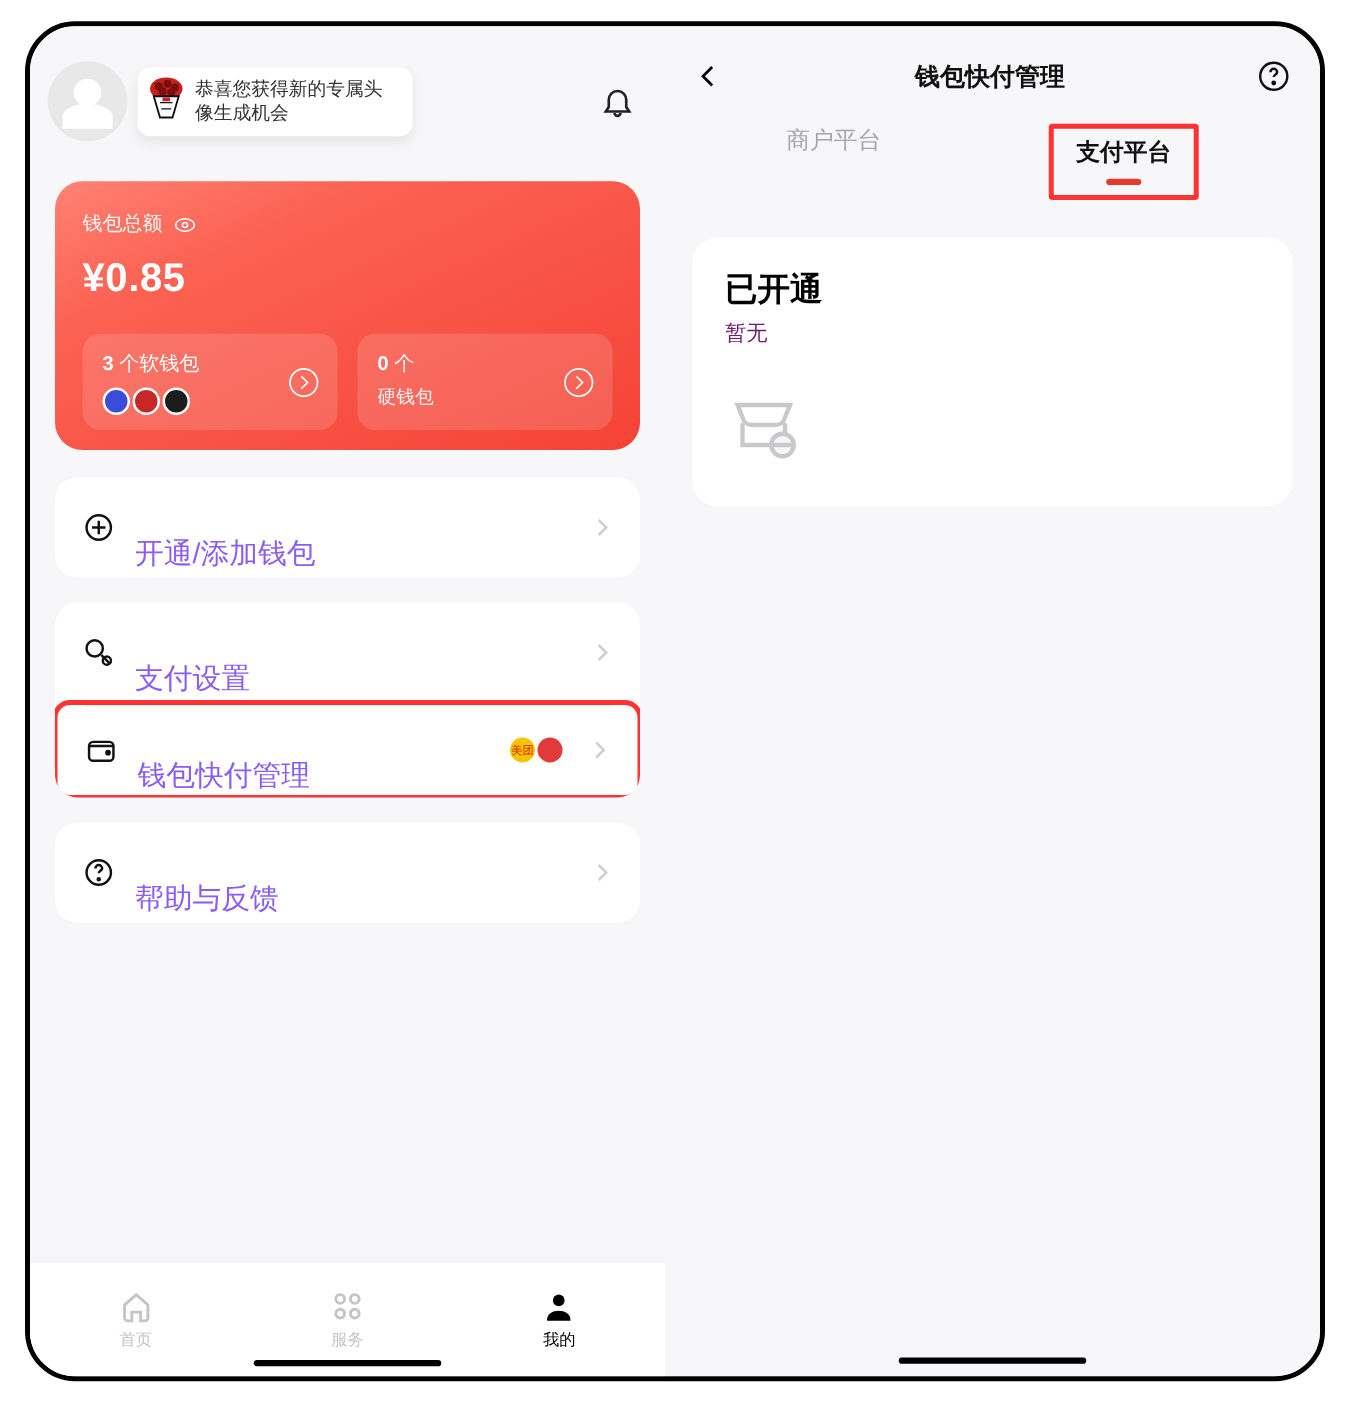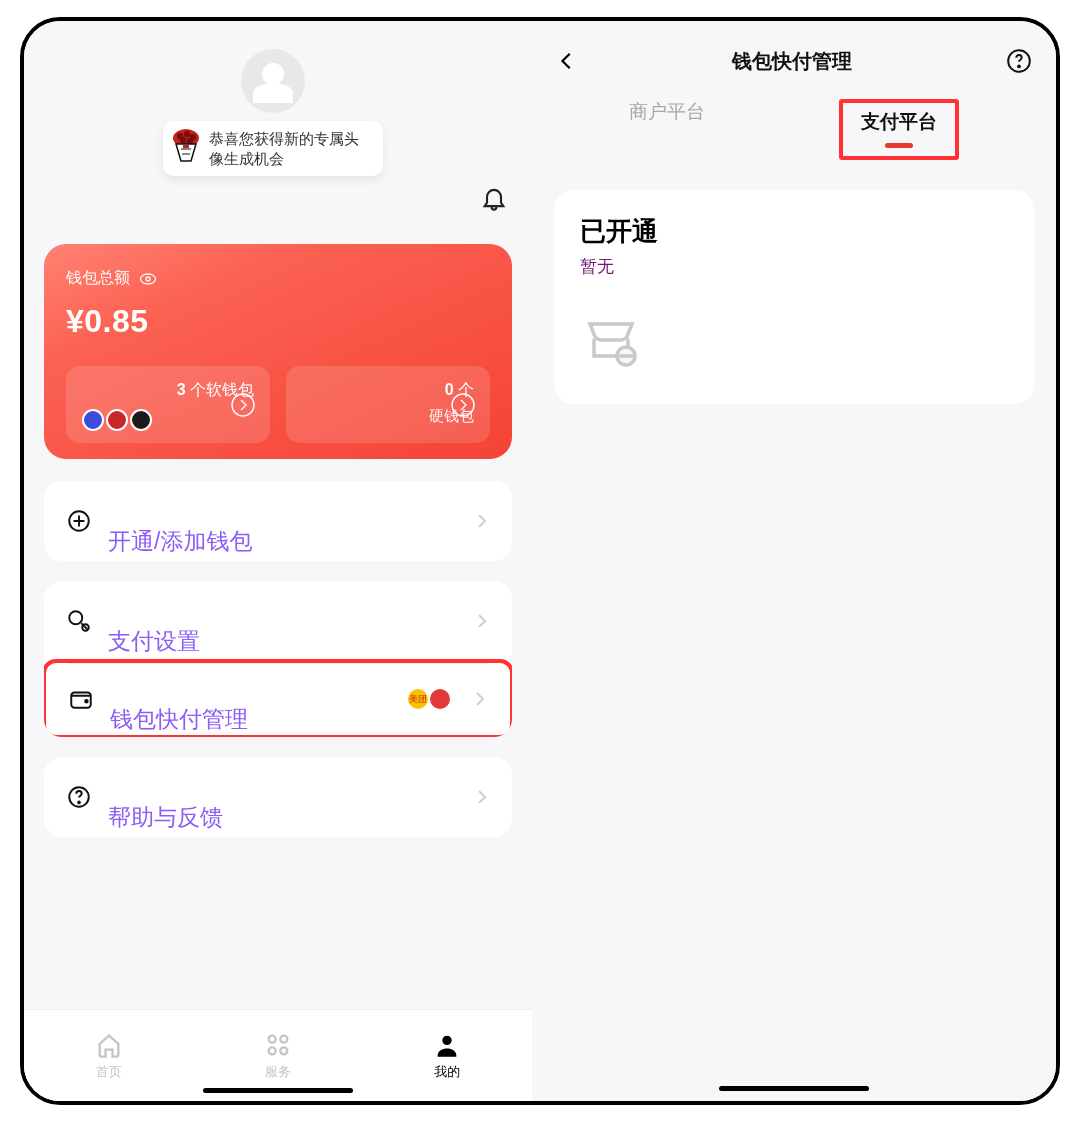--- a/index.html
+++ b/index.html
@@ -23,21 +23,20 @@
     .panel-left, .panel-right { height: 100%; position: relative; }
     .panel-left { width: 508px; background: #f7f7f9; }
     .panel-right { width: 524px; background: #f7f7f9; }
 
     
     .left-header {
       display: flex;
       align-items: center;
       padding: 28px 24px 0 14px;
       gap: 8px;
-      flex-direction: column;
     }
     .avatar {
       width: 64px; height: 64px; border-radius: 50%;
       background: #e8e8e8;
       position: relative;
       flex-shrink: 0;
     }
     .avatar::before {
       content: ""; position: absolute; top: 14px; left: 50%; transform: translateX(-50%);
       width: 22px; height: 22px; border-radius: 50%; background: #fff;
@@ -77,21 +76,20 @@
     .wallet-top-row { display: flex; align-items: center; gap: 8px; font-size: 16px; opacity: .95; }
     .eye-icon { width: 20px; height: 20px; }
     .wallet-amount { font-size: 32px; font-weight: 700; margin-top: 14px; letter-spacing: .5px; }
     .wallet-sub-row { display: flex; gap: 16px; margin-top: 26px; }
     .wallet-sub {
       flex: 1;
       background: rgba(255,255,255,.14);
       border-radius: 14px;
       padding: 14px 16px 12px;
       position: relative;
-      text-align: right;
     }
     .wallet-sub .count { font-size: 16px; }
     .wallet-sub .count .n { font-weight: 600; }
     .wallet-sub .label2 { font-size: 15px; margin-top: 6px; opacity: .92; }
     .logo-strip { display: flex; gap: 2px; margin-top: 8px; }
     .logo-dot { width: 22px; height: 22px; border-radius: 50%; border: 2px solid #fff; }
     .logo-m { background: #3b4dd8; }
     .logo-r { background: #c62828; }
     .logo-k { background: #1c1c1c; }
     .arrow-circ {

